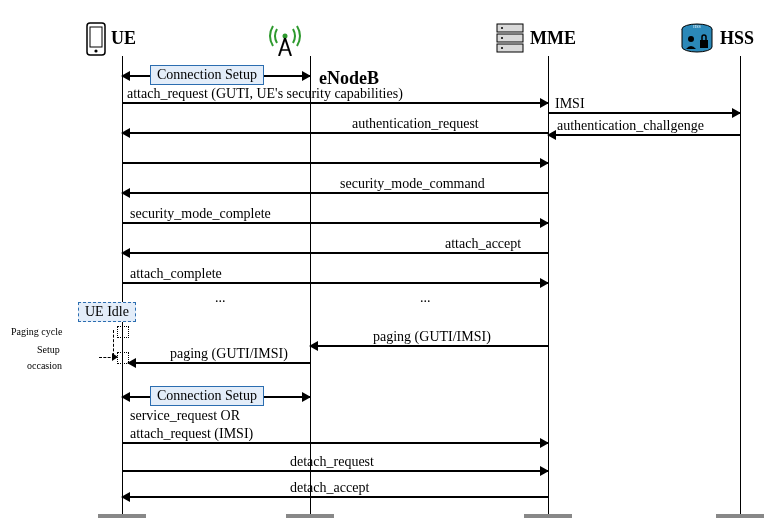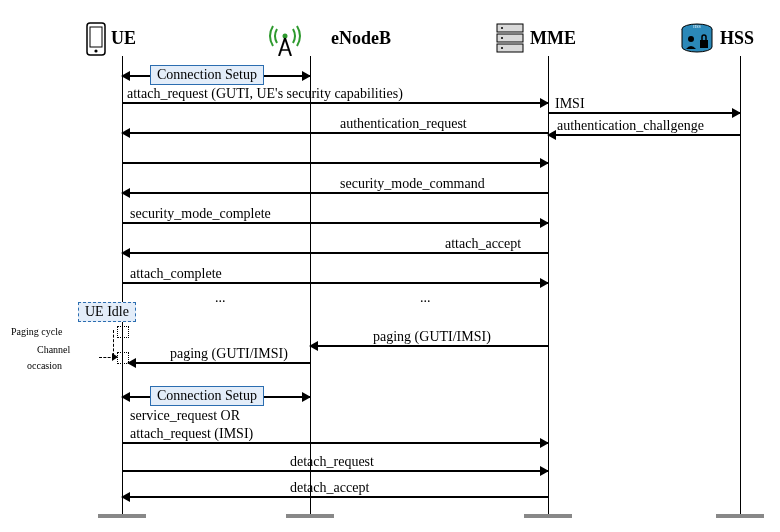--- a/index.html
+++ b/index.html
@@ -158,21 +158,21 @@
     <ellipse cx="17" cy="7" rx="15" ry="5" fill="#2b88b8" stroke="#000"></ellipse>
     <path d="M2 7 L2 25 A15 5 0 0 0 32 25 L32 7" fill="#2b88b8" stroke="#000"></path>
     <text x="17" y="6" text-anchor="middle" font-size="4" fill="#fff">HSS</text>
     <circle cx="11" cy="17" r="3" fill="#000"></circle>
     <path d="M6 27 Q11 21 16 27" fill="#000"></path>
     <rect x="20" y="18" width="8" height="8" fill="#000"></rect>
     <path d="M22 18 v-3 a2 2 0 0 1 4 0 v3" fill="none" stroke="#000" stroke-width="1.5"></path>
   </svg>
 
   <div class="actor-label" data-name="actor-ue-label" style="left:111px;">UE</div>
-  <div class="actor-label" data-name="actor-enodeb-label" style="left:331px;">eNodeB</div>
+  <div class="actor-label" data-name="actor-enodeb-label" style="left:319px;margin-top:40px;">eNodeB</div>
   <div class="actor-label" data-name="actor-mme-label" style="left:530px;">MME</div>
   <div class="actor-label" data-name="actor-hss-label" style="left:720px;">HSS</div>
 
   <div class="lifeline" data-name="lifeline-ue" style="left:122px; top:56px; height:458px;"></div>
   <div class="lifeline" data-name="lifeline-enodeb" style="left:310px; top:56px; height:458px;"></div>
   <div class="lifeline" data-name="lifeline-mme" style="left:548px; top:56px; height:458px;"></div>
   <div class="lifeline" data-name="lifeline-hss" style="left:740px; top:56px; height:458px;"></div>
 
   <div class="lifeline-foot" data-name="lifeline-foot" style="left:98px;  top:514px;"></div>
   <div class="lifeline-foot" data-name="lifeline-foot" style="left:286px; top:514px;"></div>
@@ -185,21 +185,21 @@
   <div class="arrow head-right" data-name="arrow-attach-request" style="left:122px; top:102px; width:426px;"></div>
   <div class="msg-label" data-name="label-attach-request" style="left:127px; top:86px;">attach_request (GUTI, UE's security capabilities)</div>
 
   <div class="arrow head-right" data-name="arrow-imsi" style="left:548px; top:112px; width:192px;"></div>
   <div class="msg-label" data-name="label-imsi" style="left:555px; top:96px;">IMSI</div>
 
   <div class="arrow head-left" data-name="arrow-auth-challenge" style="left:548px; top:134px; width:192px;"></div>
   <div class="msg-label" data-name="label-auth-challenge" style="left:557px; top:118px;">authentication_challgenge</div>
 
   <div class="arrow head-left" data-name="arrow-auth-request" style="left:122px; top:132px; width:426px;"></div>
-  <div class="msg-label" data-name="label-auth-request" style="left:340px; top:116px;">authentication_request</div>
+  <div class="msg-label" data-name="label-auth-request" style="left:352px; top:116px;">authentication_request</div>
 
   <div class="arrow head-right" data-name="arrow-auth-response" style="left:122px; top:162px; width:426px;"></div>
 
   <div class="arrow head-left" data-name="arrow-sec-mode-cmd" style="left:122px; top:192px; width:426px;"></div>
   <div class="msg-label" data-name="label-sec-mode-cmd" style="left:340px; top:176px;">security_mode_command</div>
 
   <div class="arrow head-right" data-name="arrow-sec-mode-complete" style="left:122px; top:222px; width:426px;"></div>
   <div class="msg-label" data-name="label-sec-mode-complete" style="left:130px; top:206px;">security_mode_complete</div>
 
   <div class="arrow head-left" data-name="arrow-attach-accept" style="left:122px; top:252px; width:426px;"></div>
@@ -215,21 +215,21 @@
 
   <div class="dotted-square" data-name="paging-cycle-marker" style="left:117px; top:326px;"></div>
   <div class="dotted-square" data-name="paging-occasion-marker" style="left:117px; top:352px;"></div>
 
   <div data-name="paging-dashed-line" style="position:absolute; left:113px; top:330px; height:26px; border-left:1.5px dashed #000;"></div>
 
   <div data-name="paging-dashed-arrow" style="position:absolute; left:99px; top:357px; width:16px; border-top:1.5px dashed #000;"></div>
   <div data-name="paging-dashed-arrow-head" style="position:absolute; left:112px; top:353px; width:0; height:0; border-left:6px solid #000; border-top:4px solid transparent; border-bottom:4px solid transparent;"></div>
 
   <div class="side-label" data-name="label-paging-cycle" style="left:11px; top:326px;">Paging cycle</div>
-  <div class="side-label" data-name="label-paging-occasion-1" style="left:37px; top:344px;">Channel</div>
+  <div class="side-label" data-name="label-paging-occasion-1" style="left:37px; top:344px;">Setup</div>
   <div class="side-label" data-name="label-paging-occasion-2" style="left:27px; top:360px;">occasion</div>
 
   <div class="arrow head-left" data-name="arrow-paging-mme-enb" style="left:310px; top:345px; width:238px;"></div>
   <div class="msg-label" data-name="label-paging-mme-enb" style="left:373px; top:329px;">paging (GUTI/IMSI)</div>
 
   <div class="arrow head-left" data-name="arrow-paging-enb-ue" style="left:128px; top:362px; width:182px;"></div>
   <div class="msg-label" data-name="label-paging-enb-ue" style="left:170px; top:346px;">paging (GUTI/IMSI)</div>
 
 
   <div class="arrow head-both" data-name="conn-setup-arrow-2" style="left:122px; top:396px; width:188px;"></div>

